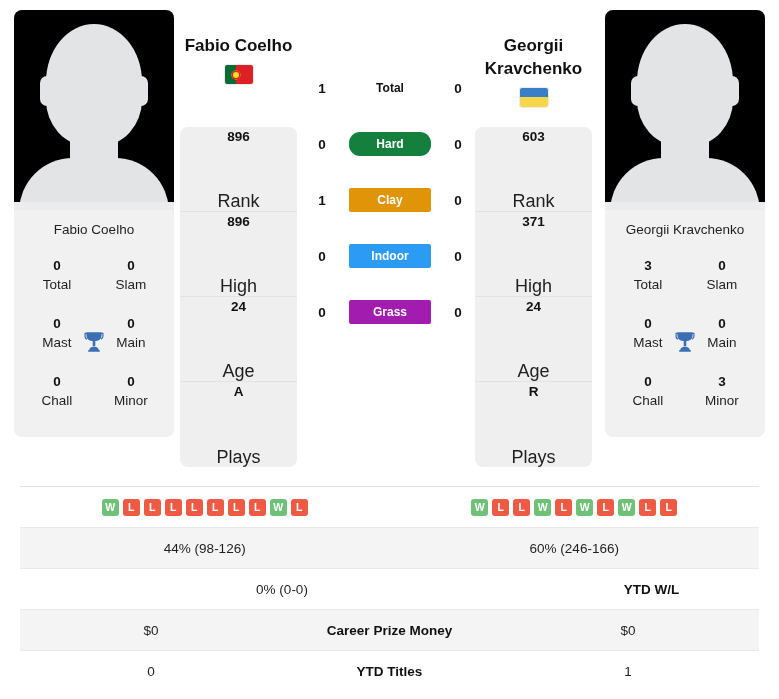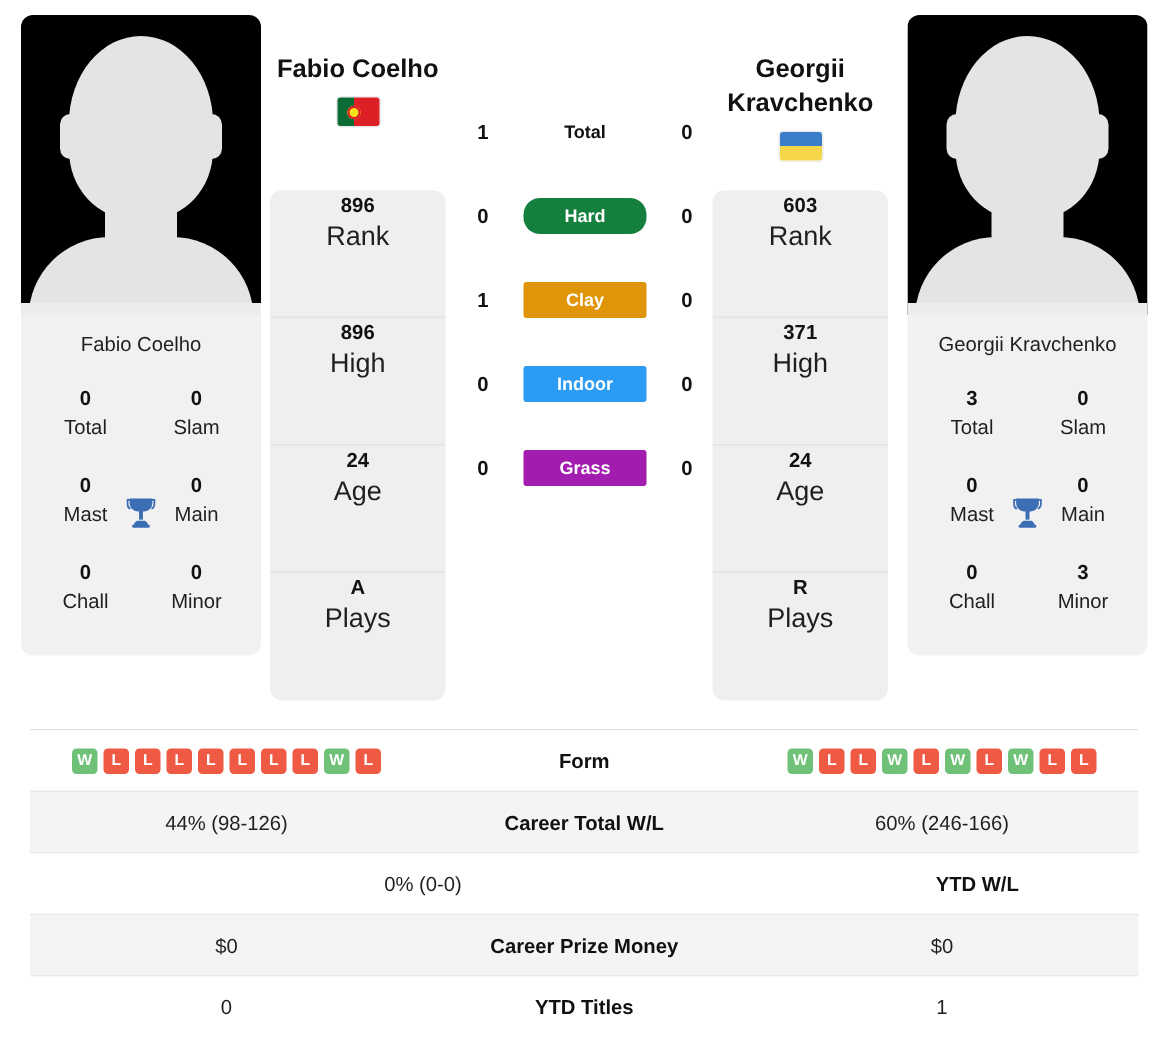--- a/index.html
+++ b/index.html
@@ -129,21 +129,21 @@
     border-radius: 8px;
     overflow: hidden;
   }
   .info-card.left  { left: 180px; }
   .info-card.right { left: 475px; }
   .info-row {
     height: 85px;
     display: flex;
     flex-direction: column;
     align-items: center;
-    justify-content: flex-start;
+    justify-content: space-between;
     border-bottom: 1px solid #e3e3e3;
   }
   .info-row:last-child { border-bottom: none; }
   .info-row .num {
     font-size: 13.5px;
     font-weight: bold;
     line-height: 20px;
   }
   .info-row .lbl {
     font-size: 18px;
@@ -460,40 +460,38 @@
           <div class="form-badge l">L</div>
           <div class="form-badge l">L</div>
           <div class="form-badge l">L</div>
           <div class="form-badge l">L</div>
           <div class="form-badge l">L</div>
           <div class="form-badge l">L</div>
           <div class="form-badge w">W</div>
           <div class="form-badge l">L</div>
         </div>
     </div>
-    <div class="cell-c">Form</div>
     <div class="cell-r">
       <div class="form-wrap" id="form-right">
           <div class="form-badge w">W</div>
           <div class="form-badge l">L</div>
           <div class="form-badge l">L</div>
           <div class="form-badge w">W</div>
           <div class="form-badge l">L</div>
           <div class="form-badge w">W</div>
           <div class="form-badge l">L</div>
           <div class="form-badge w">W</div>
           <div class="form-badge l">L</div>
           <div class="form-badge l">L</div>
         </div>
     </div>
   </div>
 
   <div class="stats-row">
     <div class="cell-l">44% (98-126)</div>
-    <div class="cell-c">Career Total W/L</div>
     <div class="cell-r">60% (246-166)</div>
   </div>
   <div class="stats-row">
     <div class="cell-l">0% (0-0)</div>
     <div class="cell-c">YTD W/L</div>
   </div>
   <div class="stats-row">
     <div class="cell-l">$0</div>
     <div class="cell-c">Career Prize Money</div>
     <div class="cell-r">$0</div>

